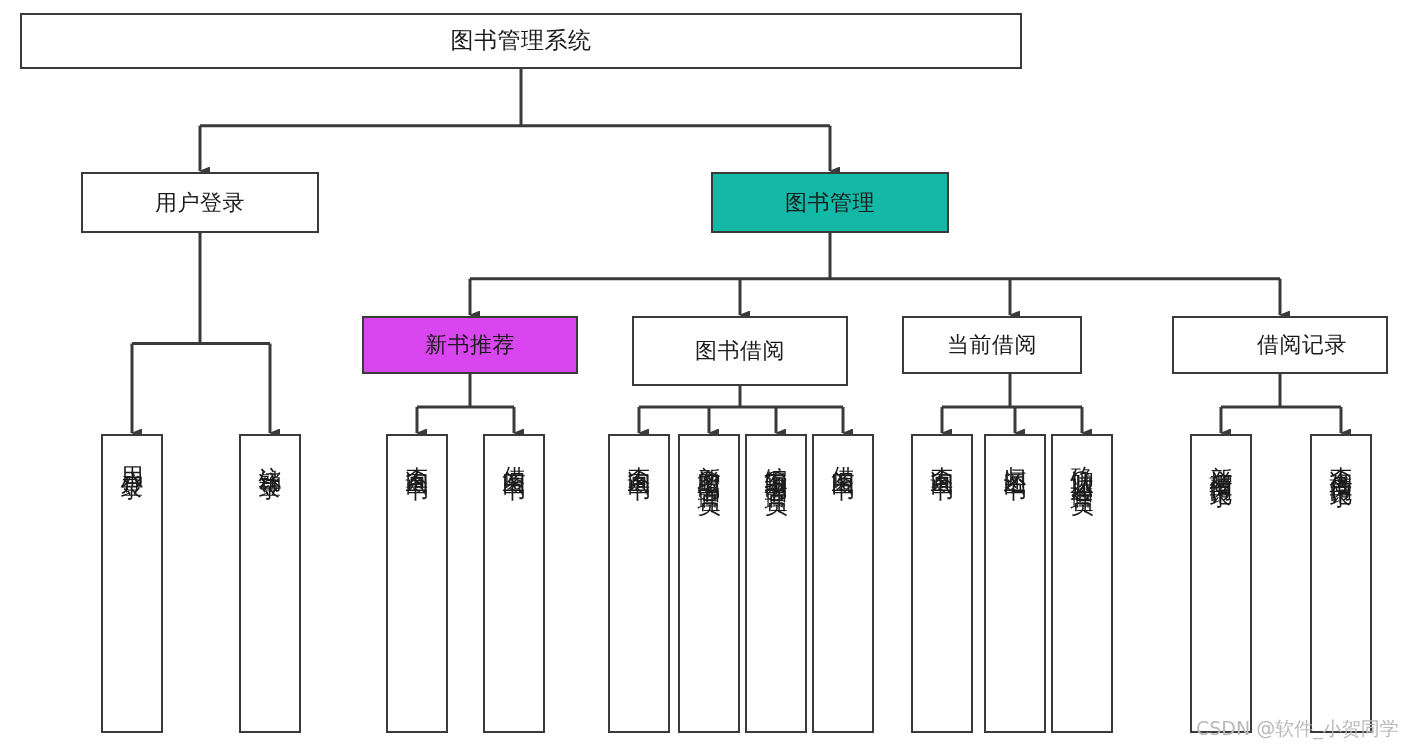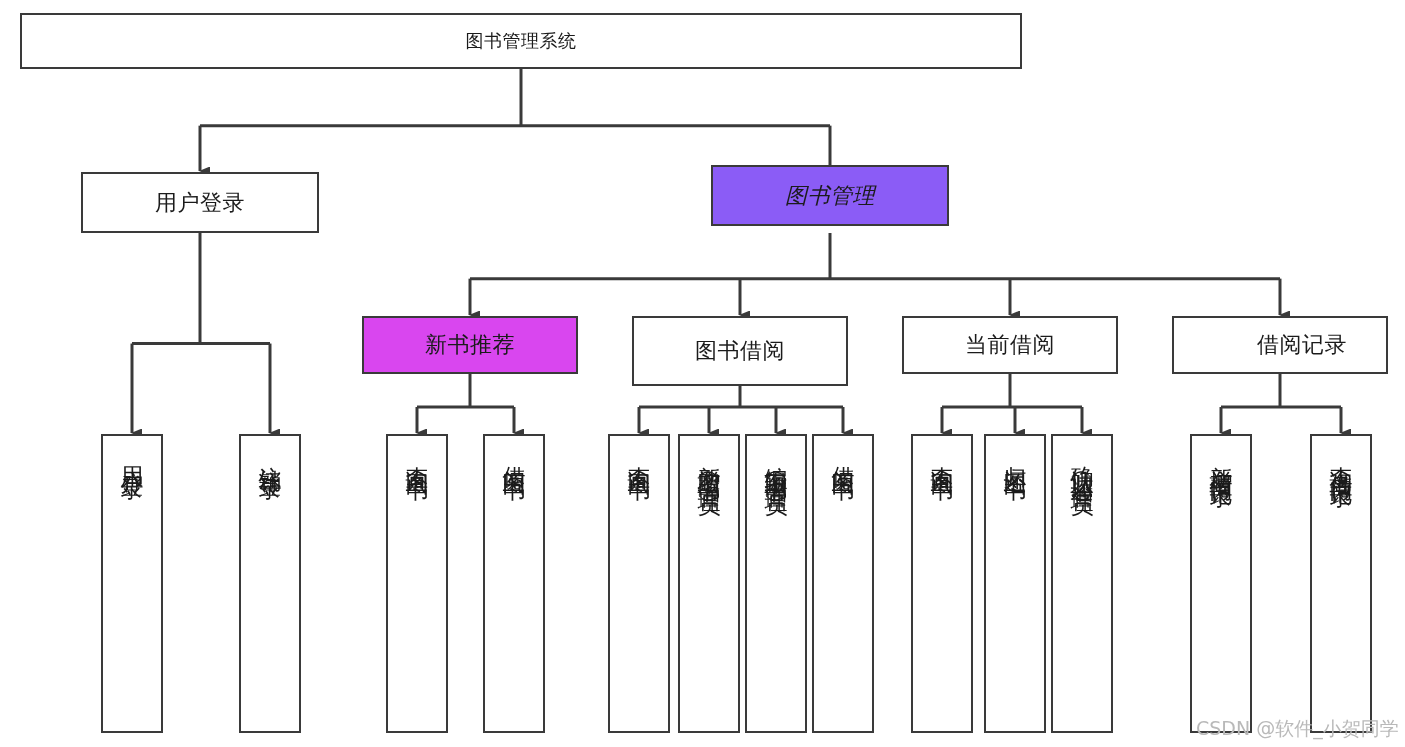--- a/index.html
+++ b/index.html
@@ -51,21 +51,21 @@
     align-items: flex-start;
     padding-top: 12px;
   }
   .node.vert .node-label {
     writing-mode: vertical-rl;
     text-orientation: upright;
     font-size: 23px;
     letter-spacing: 4px;
     line-height: 1;
   }
-  .node.root .node-label { font-size: 18px; }
+  .node.root .node-label { font-size: 23px; }
   .watermark {
     position: absolute;
     color: #b9b9b9;
     font-size: 19px;
     white-space: nowrap;
     z-index: 6;
     font-family: "DejaVu Sans", "Liberation Sans", sans-serif;
   }
 </style>
 </head>
@@ -116,30 +116,30 @@
       </g>
   </svg>
 
   <div id="nodes-layer">
       <div class="node horiz root" style="left: 20px; top: 13px; width: 1002px; height: 56px; border-color: rgb(58, 58, 58); background: rgb(255, 255, 255); color: rgb(27, 27, 27);">
         <span class="node-label">图书管理系统</span>
       </div>
       <div class="node horiz" style="left: 81px; top: 172px; width: 238px; height: 61px; border-color: rgb(58, 58, 58); background: rgb(255, 255, 255); color: rgb(27, 27, 27);">
         <span class="node-label">用户登录</span>
       </div>
-      <div class="node horiz" style="left: 711px; top: 165px; width: 238px; height: 61px; border-color: rgb(58, 58, 58); background: #8b5cf6; color: rgb(27, 27, 27); font-style: italic;">
+      <div class="node horiz" style="left: 711px; top: 172px; width: 238px; height: 61px; border-color: rgb(58, 58, 58); background: #14b8a6; color: rgb(27, 27, 27);">
         <span class="node-label">图书管理</span>
       </div>
       <div class="node horiz" style="left: 362px; top: 316px; width: 216px; height: 58px; border-color: rgb(58, 58, 58); background: #d946ef; color: rgb(27, 27, 27);">
         <span class="node-label">新书推荐</span>
       </div>
       <div class="node horiz" style="left: 632px; top: 316px; width: 216px; height: 70px; border-color: rgb(58, 58, 58); background: rgb(255, 255, 255); color: rgb(27, 27, 27);">
         <span class="node-label">图书借阅</span>
       </div>
-      <div class="node horiz" style="left: 902px; top: 316px; width: 216px; height: 58px; border-color: rgb(58, 58, 58); background: rgb(255, 255, 255); color: rgb(27, 27, 27);">
+      <div class="node horiz" style="left: 902px; top: 316px; width: 180px; height: 58px; border-color: rgb(58, 58, 58); background: rgb(255, 255, 255); color: rgb(27, 27, 27);">
         <span class="node-label">当前借阅</span>
       </div>
       <div class="node horiz" style="left: 1172px; top: 316px; width: 216px; height: 58px; border-color: rgb(58, 58, 58); background: rgb(255, 255, 255); color: rgb(27, 27, 27); padding-left: 44px;">
         <span class="node-label">借阅记录</span>
       </div>
       <div class="node vert" style="left: 101px; top: 434px; width: 62px; height: 299px; border-color: rgb(58, 58, 58); background: rgb(255, 255, 255); color: rgb(27, 27, 27);">
         <span class="node-label">用户登录</span>
       </div>
       <div class="node vert" style="left: 239px; top: 434px; width: 62px; height: 299px; border-color: rgb(58, 58, 58); background: rgb(255, 255, 255); color: rgb(27, 27, 27);">
         <span class="node-label">注销登录</span>

